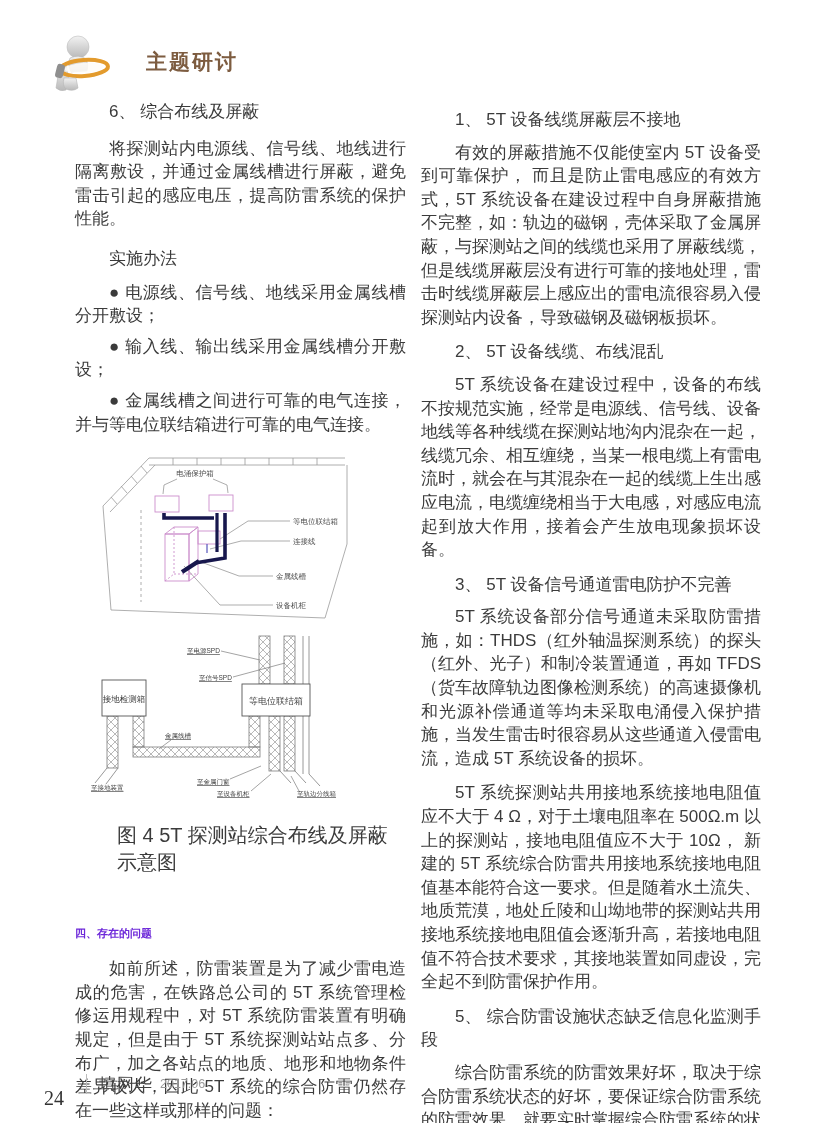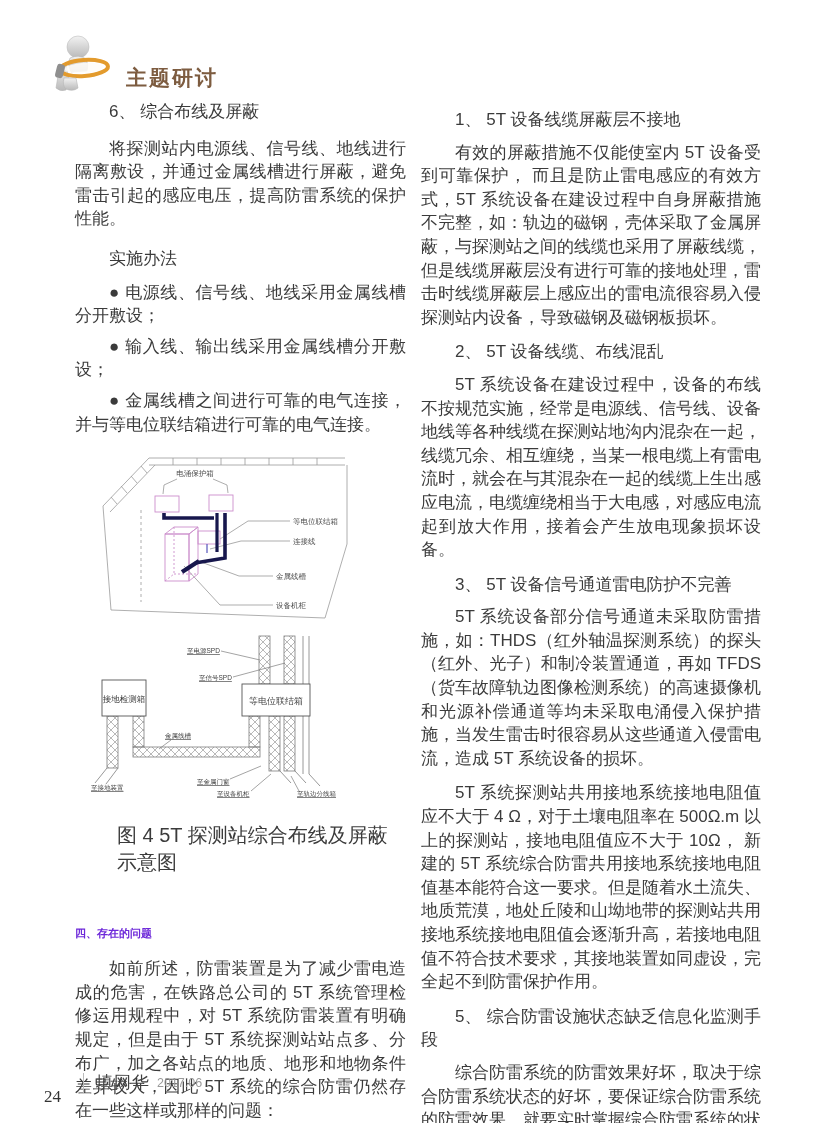--- a/index.html
+++ b/index.html
@@ -3,21 +3,21 @@
 <meta charset="utf-8">
 <style>
   html,body { margin:0; padding:0; background:#e8e8e8; }
   .page {
     position:relative; width:827px; height:1123px; margin:0 auto;
     background:#ffffff; overflow:hidden;
     font-family:"Liberation Sans","DejaVu Sans",sans-serif;
     color:#3b3b3b;
   }
   
-  .header { position:absolute; top:34px; left:44px; display:flex; align-items:flex-end; }
+  .header { position:absolute; top:34px; left:44px; display:flex; align-items:flex-start;gap:20px; }
   .header-icon { width:74px; height:58px; }
   .header-title { font-size:21px; font-weight:bold; color:#7d5c40; letter-spacing:2px; margin-left:8px; margin-top:14px; }
 
   
   .col-left  { position:absolute; left:75px;  top:100px; width:331px; }
   .col-right { position:absolute; left:421px; top:108px;  width:340px; }
 
   p { margin:0; font-size:17px; line-height:23.6px; text-align:justify; }
   .indent { text-indent:2em; }
   .sec-num-title { text-indent:2em; margin:0 0 13px 0; }
@@ -31,21 +31,21 @@
   
   .figure { margin-top:16px; }
   .fig-diagram1 { margin-left:22px; }
   .fig-diagram2 { margin-left:12px; margin-top:-4px; }
   .fig-caption { font-size:20px; color:#3b3b3b; margin:10px 0 0 42px; }
 
   .big-heading { font-size:11px; font-weight:bold; color:#6d28d9; margin:50px 0 16px 0; }
 
   
   .footer { position:absolute; left:44px; top:1058px; display:flex; align-items:center; }
-  .footer-page { font-family:"Liberation Serif","DejaVu Serif",serif; font-size:17px; color:#333;margin-top:29px; }
+  .footer-page { font-family:"Liberation Serif","DejaVu Serif",serif; font-size:20px; color:#333;margin-top:29px; }
   .footer-rule { width:1px; height:20px; background:#bbb; margin:0 12px 0 22px; }
   .footer-journal { font-size:17px; font-weight:normal; color:#404040; letter-spacing:1px; }
   .footer-issue { font-size:12.5px; color:#9a9a9a; margin-left:7px; }
 
   svg text { font-family:"Liberation Sans","DejaVu Sans",sans-serif; }
 </style>
 </head>
 <body>
 
 <div class="page">

